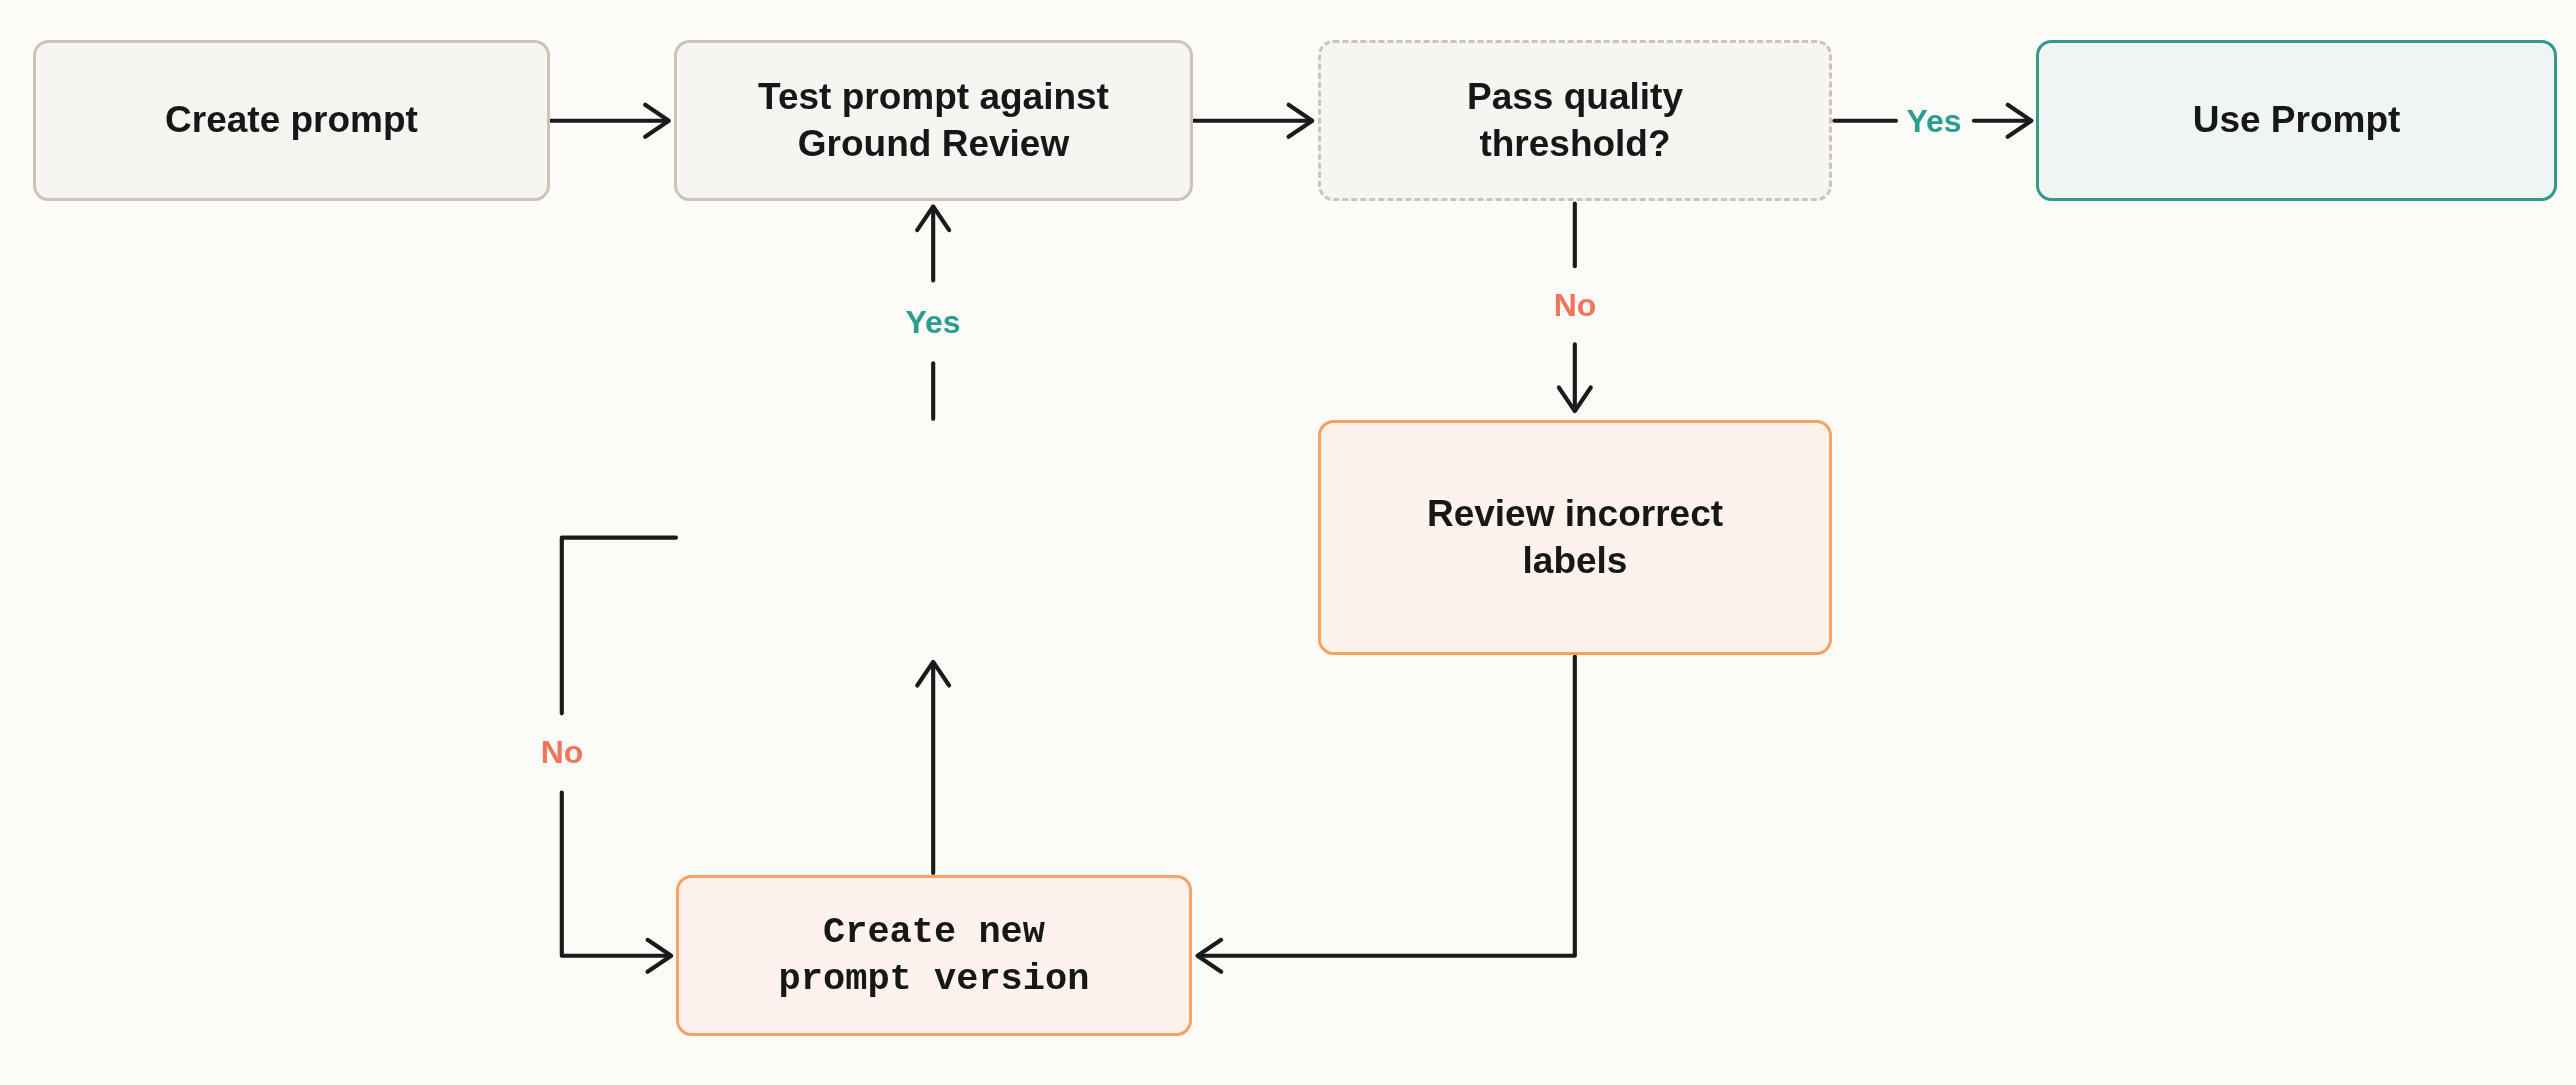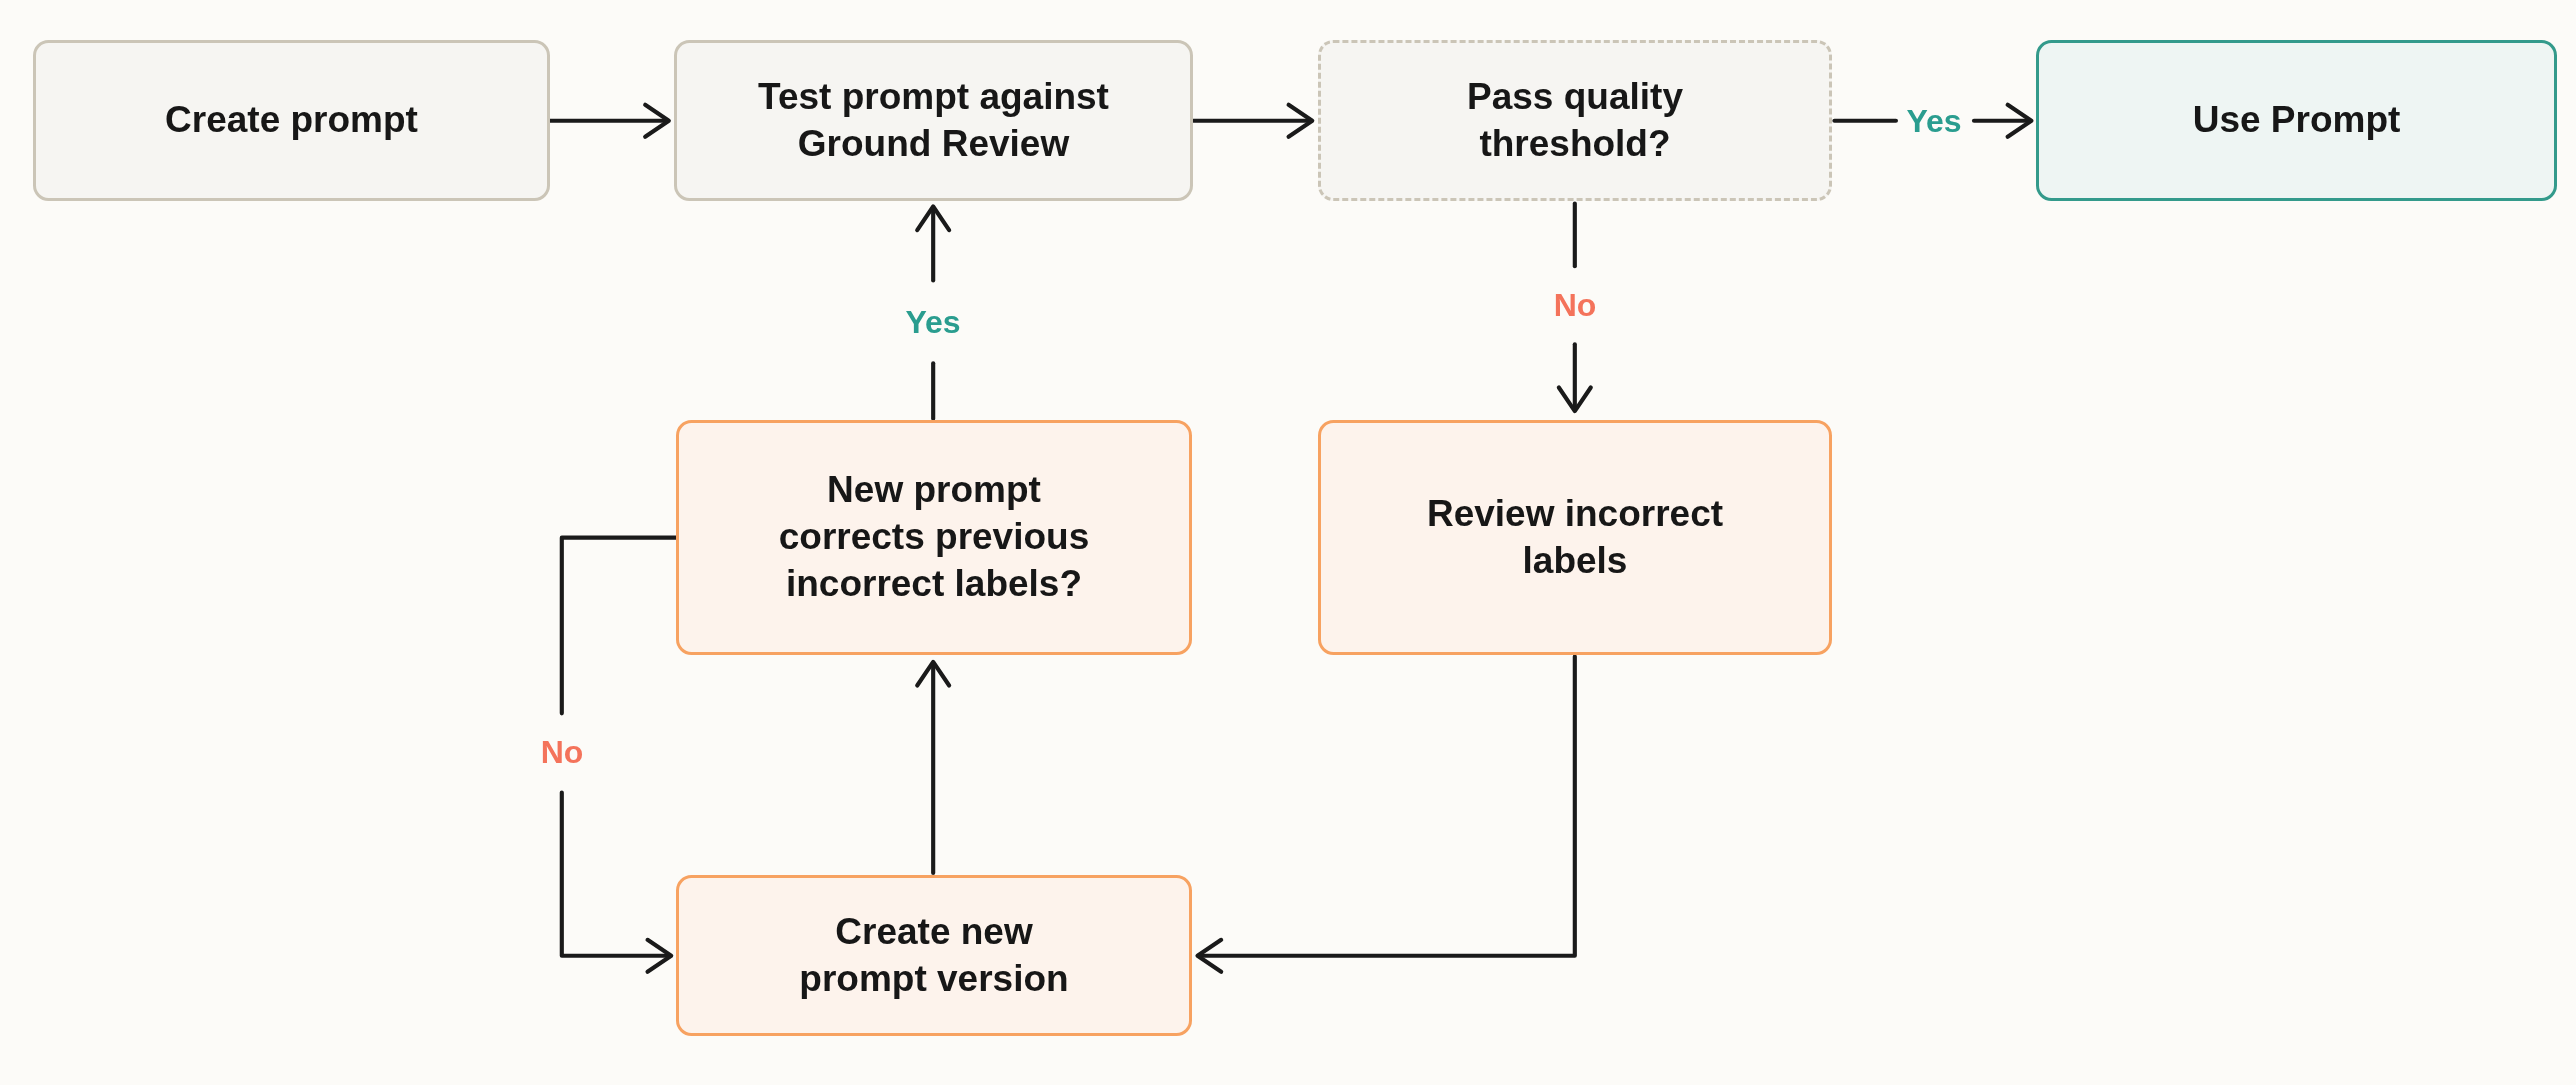--- a/index.html
+++ b/index.html
@@ -121,28 +121,25 @@
   <div class="node" style="left:33px;top:40px;width:517px;height:161px;">Create prompt</div>
 
   <div class="node" style="left:674px;top:40px;width:519px;height:161px;">Test prompt against
 Ground Review</div>
 
   <div class="node dashed" style="left:1318px;top:40px;width:514px;height:161px;">Pass quality
 threshold?</div>
 
   <div class="node success" style="left:2036px;top:40px;width:521px;height:161px;">Use Prompt</div>
 
-  <div class="node orange" style="left:676px;top:420px;width:516px;height:235px;">New prompt
-corrects previous
-incorrect labels?</div>
 
   <div class="node orange" style="left:1318px;top:420px;width:514px;height:235px;">Review incorrect
 labels</div>
 
-  <div class="node orange" style="left:676px;top:875px;width:516px;height:161px;">Create new
+  <div class="node orange" style="left:676px;top:875px;width:516px;height:161px;font-family:Liberation Mono, monospace;">Create new
 prompt version</div>
 
   <div class="edge-label yes" style="left:1934px;top:121px;">Yes</div>
 
   <div class="edge-label no" style="left:1575px;top:305px;">No</div>
 
   <div class="edge-label yes" style="left:933px;top:322px;">Yes</div>
 
   <div class="edge-label no" style="left:562px;top:752px;">No</div>
 

